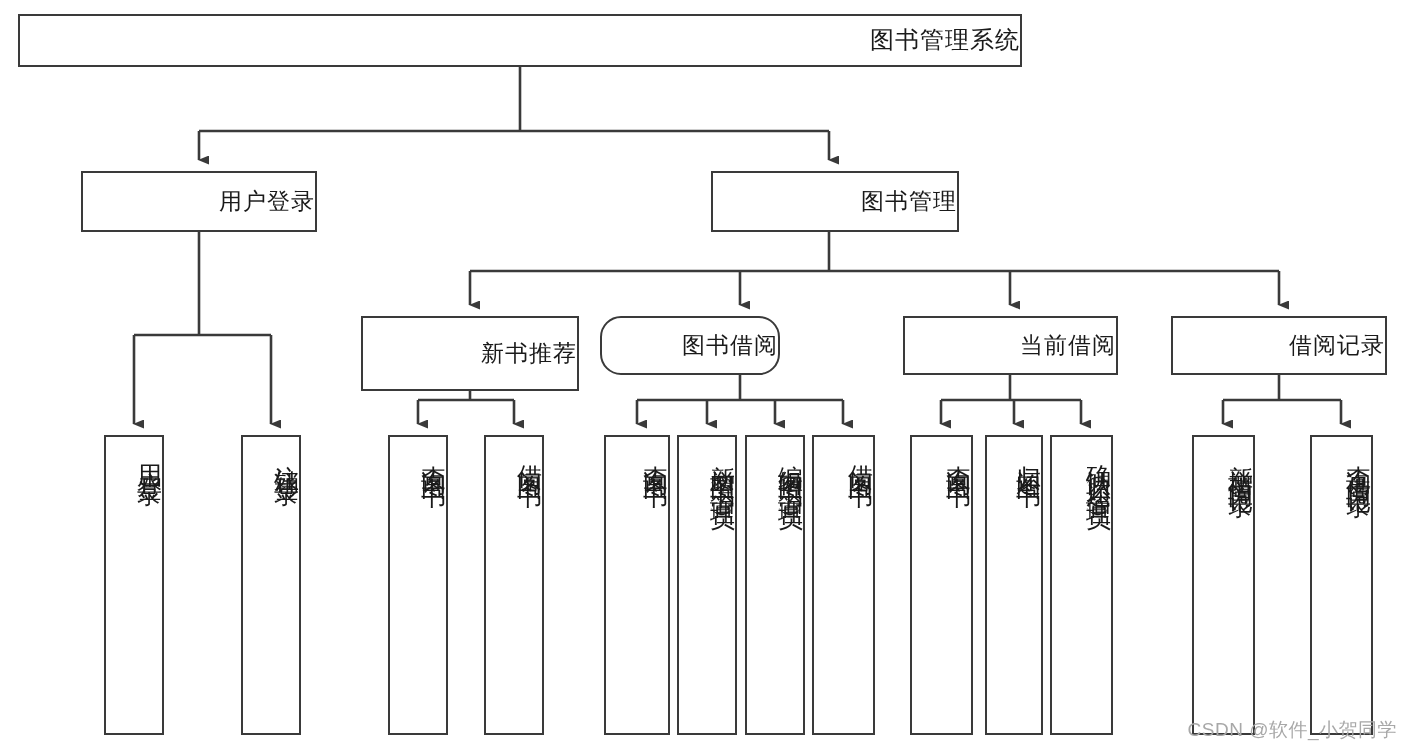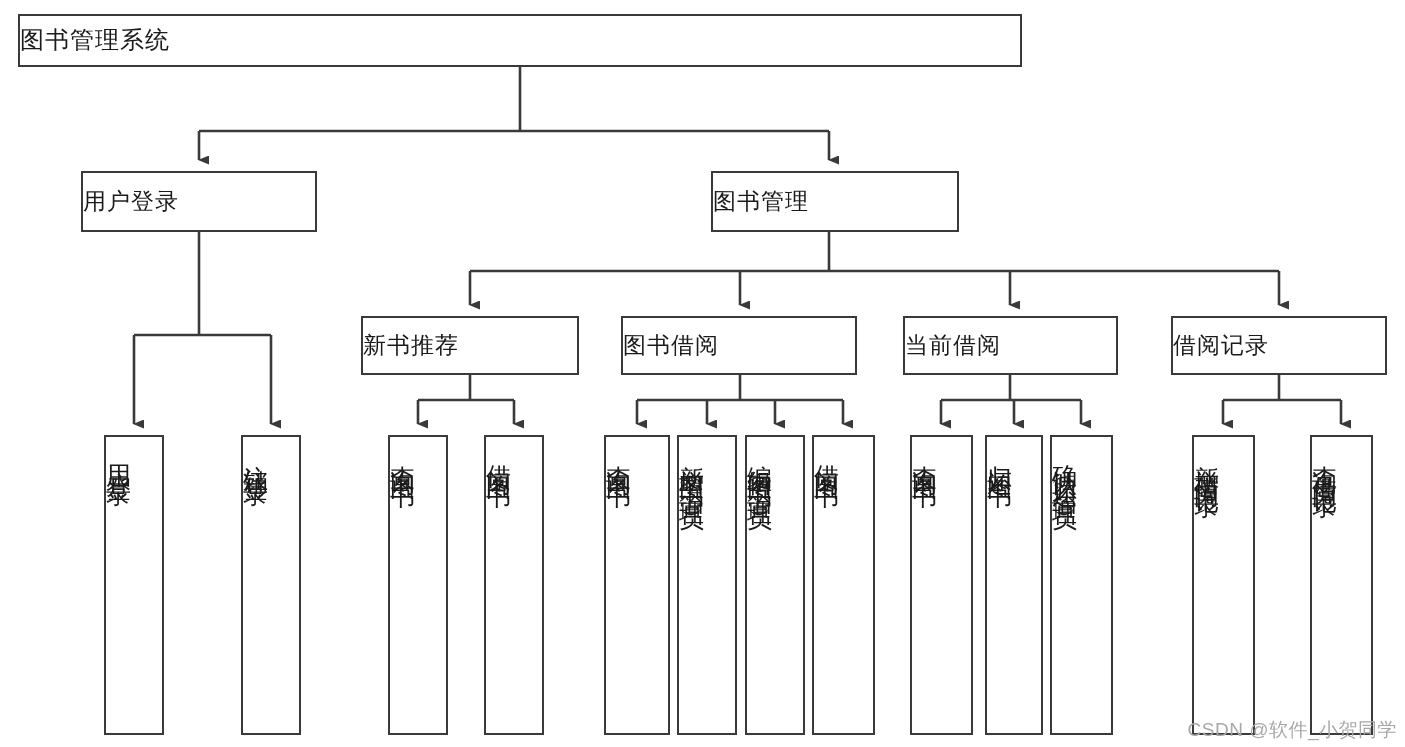--- a/index.html
+++ b/index.html
@@ -26,21 +26,21 @@
     height: 747px;
     pointer-events: none;
   }
   .node {
     position: absolute;
     box-sizing: border-box;
     background: #ffffff;
     border: 2px solid #3a3a3a;
     display: flex;
     align-items: center;
-    justify-content: flex-start;
+    justify-content: flex-end;
     color: #1a1a1a;
   }
   .node-label {
     display: block;
     line-height: 1.18;
     text-align: center;
     white-space: pre;
   }
   
   .node.horizontal .node-label {
@@ -134,24 +134,24 @@
     <span class="node-label">图书管理系统</span>
   </div>
 
   <div class="node horizontal" style="left:81px; top:171px; width:236px; height:61px;">
     <span class="node-label">用户登录</span>
   </div>
   <div class="node horizontal" style="left:711px; top:171px; width:248px; height:61px;">
     <span class="node-label">图书管理</span>
   </div>
 
-  <div class="node horizontal" style="left:361px; top:316px; width:218px; height:59px;">
+  <div class="node horizontal" style="left:361px; top:316px; width:218px; height:75px;">
     <span class="node-label">新书推荐</span>
   </div>
-  <div class="node horizontal" style="left:621px; top:316px; width:236px; height:59px;">
+  <div class="node horizontal" style="left:600px; top:316px; width:180px; height:59px;border-radius:21px;">
     <span class="node-label">图书借阅</span>
   </div>
   <div class="node horizontal" style="left:1171px; top:316px; width:216px; height:59px;">
     <span class="node-label">借阅记录</span>
   </div>
   <div class="node horizontal" style="left:903px; top:316px; width:215px; height:59px;">
     <span class="node-label">当前借阅</span>
   </div>
 
   <div class="node vertical" style="left:104px; top:435px; width:60px; height:300px;">

